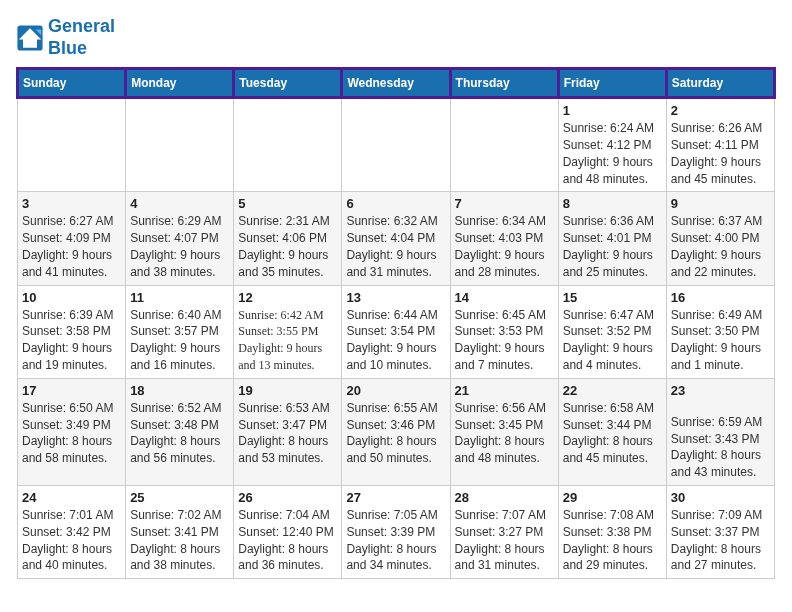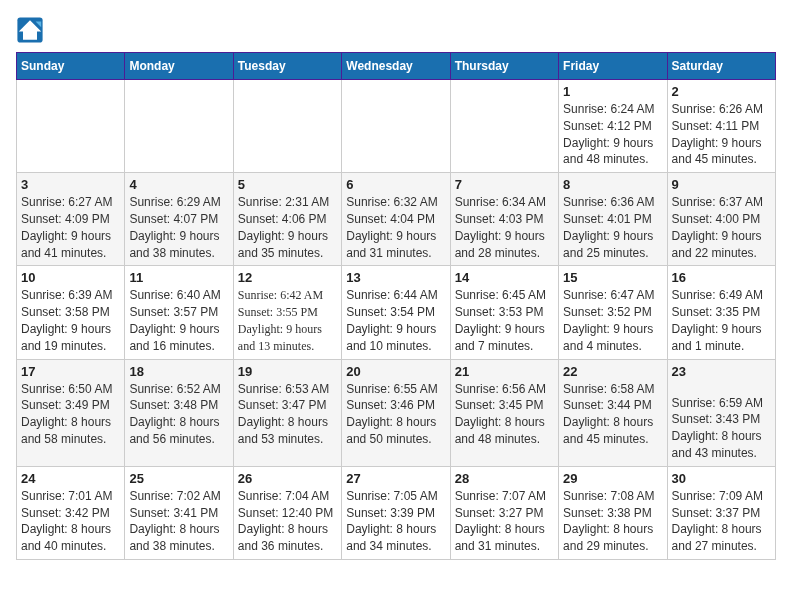--- a/index.html
+++ b/index.html
@@ -50,21 +50,21 @@
       width: 100%;
       border-collapse: collapse;
       font-size: 11px;
     }
     .calendar th {
       background: #1a6faf;
       color: #fff;
       padding: 6px 4px;
       text-align: left;
       font-size: 12px;
-      border: 1px solid #4c1d95;
+      border: 3px solid #4c1d95;
     }
     .calendar td {
       border: 1px solid #ccc;
       vertical-align: top;
       padding: 4px;
       width: 108px;
       height: 90px;
       background: #fff;
     }
     .calendar tr:nth-child(even) td {
@@ -89,20 +89,24 @@
 </head>
 <body>
 
 <div class="header">
   <div class="logo">
     <svg class="logo-icon" viewBox="0 0 40 40" xmlns="http://www.w3.org/2000/svg">
       <rect x="2" y="2" width="36" height="36" rx="4" fill="#1a6faf"></rect>
       <polygon points="20,6 36,22 30,22 30,34 10,34 10,22 4,22" fill="white"></polygon>
       <polygon points="28,8 36,16 36,8" fill="#5ab4e5"></polygon>
     </svg>
+    <div class="logo-text">
+      <div><span>General</span></div>
+      <div><span style="color:#1a6faf">Blue</span></div>
+    </div>
   </div>
   <div class="title-block">
     <div class="month-title"></div>
     <div class="location"></div>
   </div>
 </div>
 
 <table class="calendar">
   <thead>
     <tr>
@@ -227,21 +231,21 @@
         <td>
           <span class="day-num">15</span>
           <div class="day-info" style="white-space: pre-line;">Sunrise: 6:47 AM
 Sunset: 3:52 PM
 Daylight: 9 hours
 and 4 minutes.</div>
         </td>
         <td>
           <span class="day-num">16</span>
           <div class="day-info" style="white-space: pre-line;">Sunrise: 6:49 AM
-Sunset: 3:35 PM
+Sunset: 3:50 PM
 Daylight: 9 hours
 and 1 minute.</div>
         </td>
       </tr>
       <tr>
         <td>
           <span class="day-num">17</span>
           <div class="day-info" style="white-space: pre-line;">Sunrise: 6:50 AM
 Sunset: 3:49 PM
 Daylight: 8 hours

